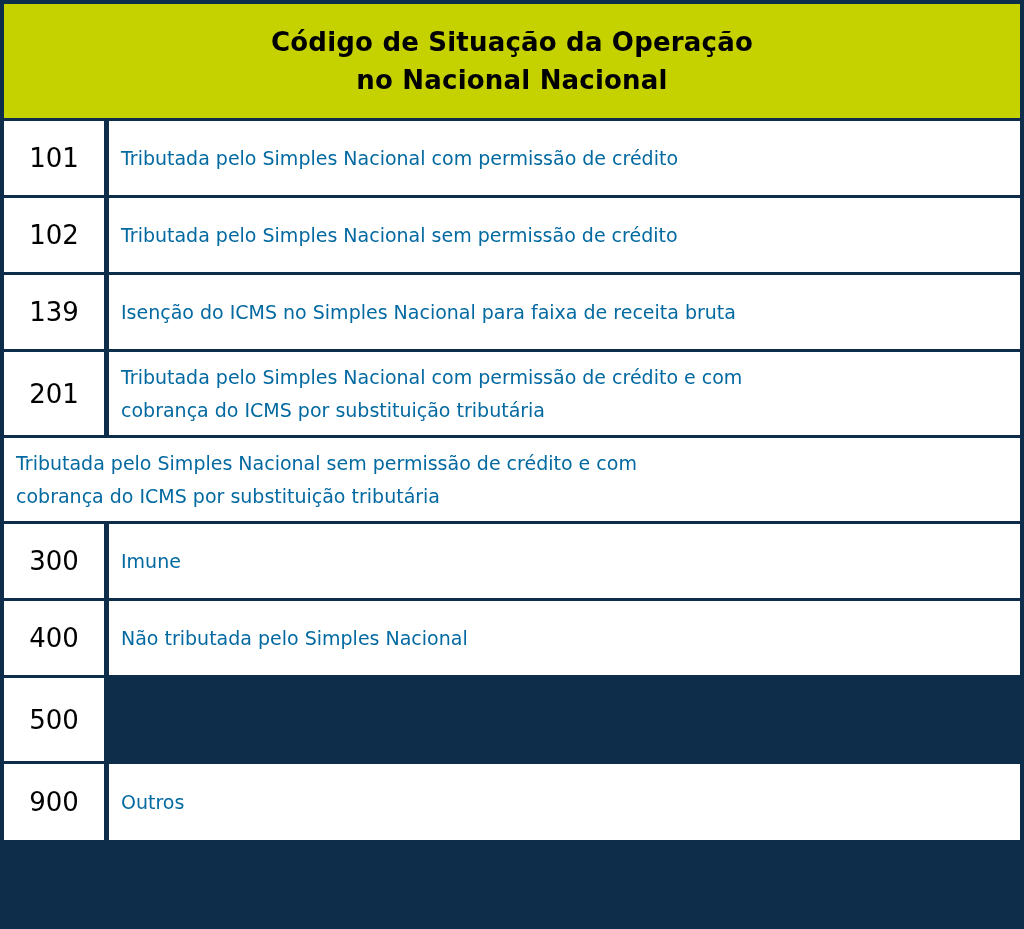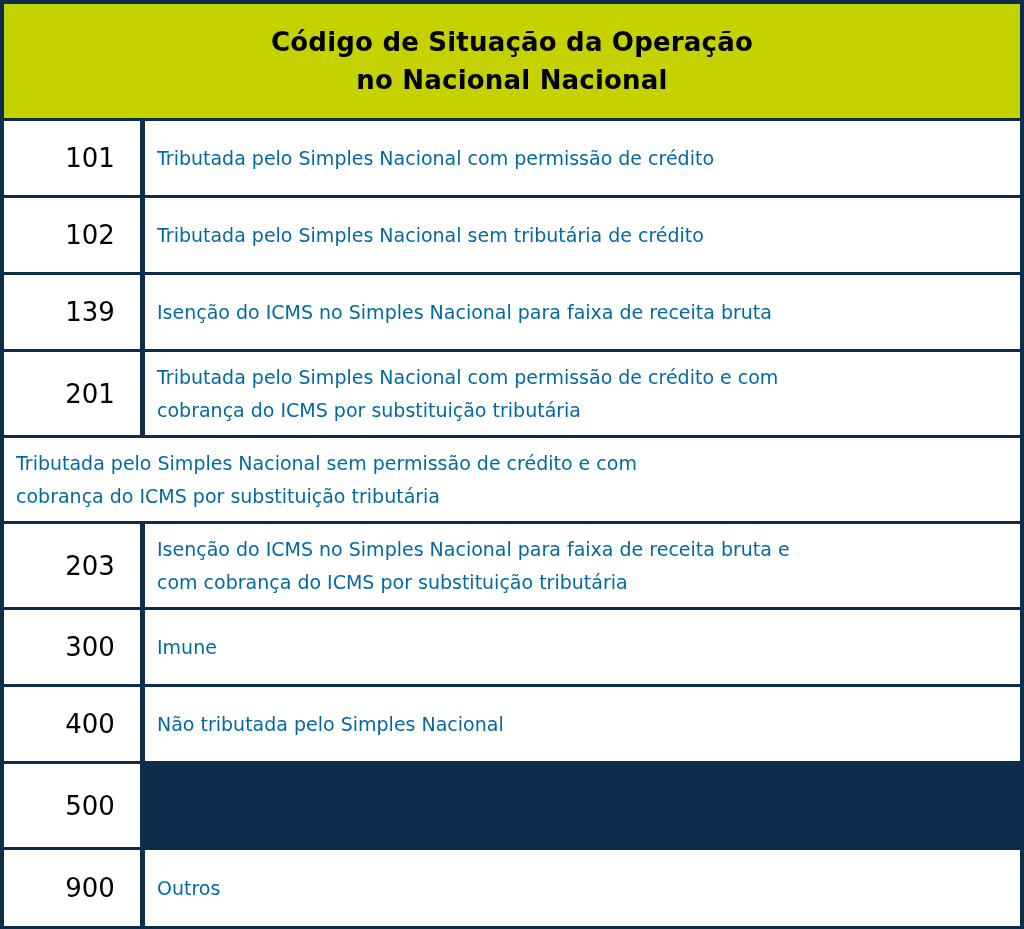--- a/index.html
+++ b/index.html
@@ -7,21 +7,21 @@
   .frame { position: absolute; left: 0; top: 0; width: 1024px; height: 788px; background: #0e2d4a; }
   .header {
     position: absolute; left: 4px; top: 4px; width: 1016px; height: 114px;
     background: #c5d200; display: flex; flex-direction: column; align-items: center; justify-content: center;
   }
   .header .line { font-weight: bold; font-size: 26px; color: #000; line-height: 38px; letter-spacing: 0.2px; }
   .rows { position: absolute; left: 4px; top: 121px; width: 1016px; }
   .row { display: flex; margin-bottom: 3px; }
   .code {
     width: 100px; background: #fff; display: flex; align-items: center; justify-content: center;
-    font-size: 26px; color: #000; margin-right: 5px; padding-left: 36px;
+    font-size: 26px; color: #000; margin-right: 5px;
   }
   .desc {
     flex: 1; background: #fff; display: flex; align-items: center; padding-left: 12px;
     font-size: 19px; line-height: 33px; color: #0369a1; white-space: pre-line;
   }
 </style>
 </head>
 <body>
 
 <div class="frame">
@@ -30,39 +30,34 @@
     <div class="line">no Nacional Nacional</div>
   </div>
 
   <div class="rows">
     <div class="row" style="height:74px">
       <div class="code">101</div>
       <div class="desc">Tributada pelo Simples Nacional com permissão de crédito</div>
     </div>
     <div class="row" style="height:74px">
       <div class="code">102</div>
-      <div class="desc">Tributada pelo Simples Nacional sem tributária de crédito</div>
+      <div class="desc">Tributada pelo Simples Nacional sem permissão de crédito</div>
     </div>
     <div class="row" style="height:74px">
       <div class="code">139</div>
       <div class="desc">Isenção do ICMS no Simples Nacional para faixa de receita bruta</div>
     </div>
     <div class="row" style="height:83px">
       <div class="code">201</div>
       <div class="desc">Tributada pelo Simples Nacional com permissão de crédito e com
 cobrança do ICMS por substituição tributária</div>
     </div>
     <div class="row" style="height:83px">
       <div class="desc">Tributada pelo Simples Nacional sem permissão de crédito e com
 cobrança do ICMS por substituição tributária</div>
-    </div>
-    <div class="row" style="height:83px">
-      <div class="code">203</div>
-      <div class="desc">Isenção do ICMS no Simples Nacional para faixa de receita bruta e
-com cobrança do ICMS por substituição tributária</div>
     </div>
     <div class="row" style="height:74px">
       <div class="code">300</div>
       <div class="desc">Imune</div>
     </div>
     <div class="row" style="height:74px">
       <div class="code">400</div>
       <div class="desc">Não tributada pelo Simples Nacional</div>
     </div>
     <div class="row" style="height:83px">

